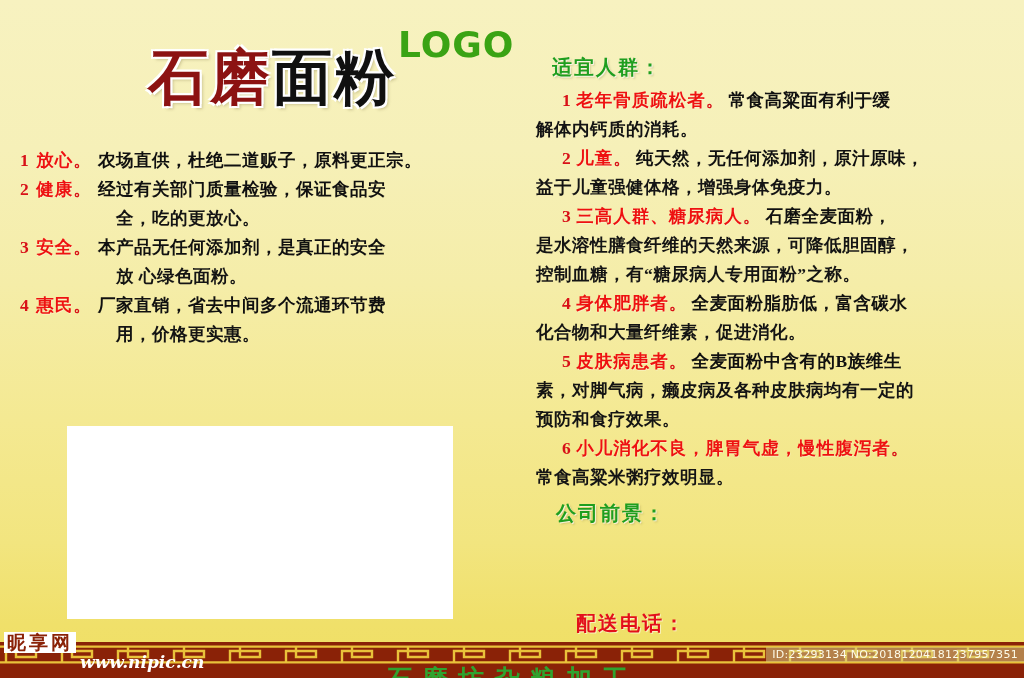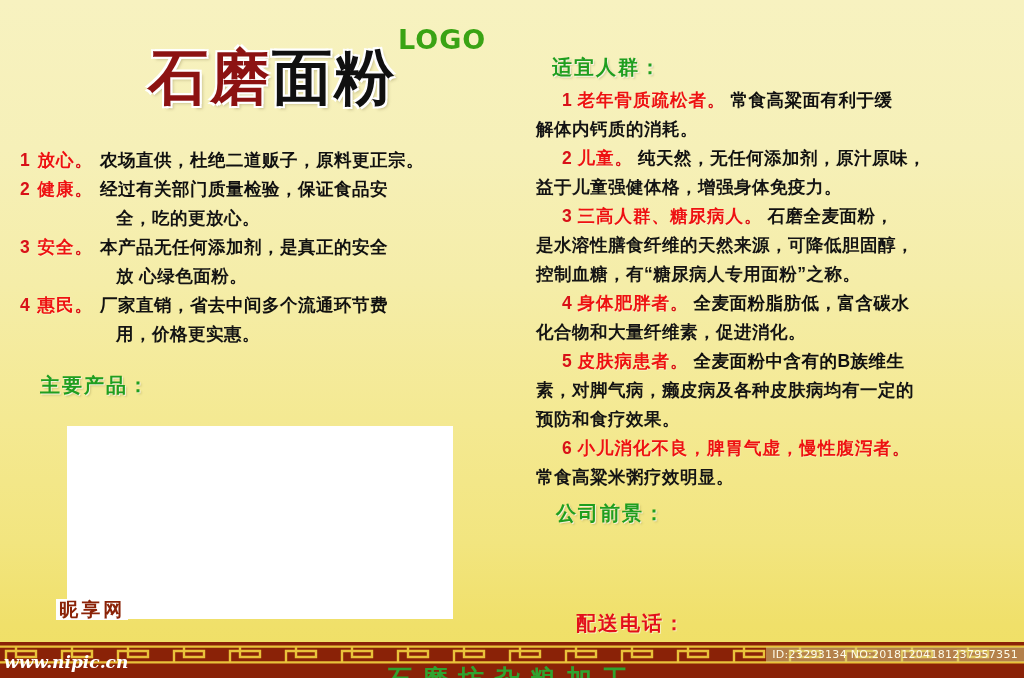--- a/index.html
+++ b/index.html
@@ -24,21 +24,21 @@
     -webkit-font-smoothing: antialiased;
   }
 
   
   .logo-text {
     position: absolute;
     left: 398px;
     top: 24px;
     font-family: "DejaVu Sans", "Liberation Sans", sans-serif;
     font-weight: 700;
-    font-size: 27px;
+    font-size: 36px;
     letter-spacing: 1px;
     color: #3aa314;
   }
   .main-title {
     position: absolute;
     left: 148px;
     top: 38px;
     font-family: "DejaVu Serif", "Liberation Serif", serif;
     font-weight: 700;
     font-size: 60px;
@@ -67,21 +67,21 @@
 
   #head-philosophy { left: 38px;  top: 106px; }
   #head-products   { left: 40px;  top: 372px; }
   #head-audience   { left: 552px; top: 54px;  }
   #head-prospect   { left: 556px; top: 500px; }
   #head-phone      { left: 576px; top: 610px; font-size: 20px; }
 
   
   .col {
     position: absolute;
-    font-family: Liberation Sans, sans-serif;
+    font-family: Liberation Serif, serif;
     font-size: 17.5px;
     line-height: 29px;
     color: #141414;
     font-weight: 700;
   }
   #col-left  { left: 20px;  top: 146px; width: 480px; }
   #col-right { left: 536px; top: 86px;  width: 488px; }
 
   .item { display: block; white-space: nowrap; }
   .item .num {
@@ -146,23 +146,22 @@
     color: #2fa32f;
     white-space: nowrap;
   }
 
   
   #watermark {
     position: absolute;
     left: 4px;
     bottom: 6px;
     display: flex;
-    align-items: flex-end;
-    gap: 12px;
-    flex-direction: column;
+    align-items: flex-start;
+    gap: 4px;
   }
   #wm-mark {
     font-family: "DejaVu Serif", "Liberation Serif", serif;
     font-weight: 700;
     font-size: 19px;
     letter-spacing: 3px;
     color: #8a2207;
     background: #ffffff;
     padding: 0 3px;
     line-height: 21px;
@@ -227,21 +226,20 @@
     <span class="cont">放 心绿色面粉。</span>
 
     <span class="item">
       <span class="num">4</span>
       <span class="key">惠民</span><span class="num">。</span>
       <span class="body">厂家直销，省去中间多个流通环节费</span>
     </span>
     <span class="cont">用，价格更实惠。</span>
   </div>
 
-  <div class="sec-head" id="head-products">主要产品：</div>
 
   <div id="product-box"></div>
 
   <div class="sec-head" id="head-audience">适宜人群：</div>
 
   <div class="col" id="col-right">
 
     <span class="item">
       <span class="num">1</span>
       <span class="key">老年骨质疏松者</span><span class="num">。</span>

